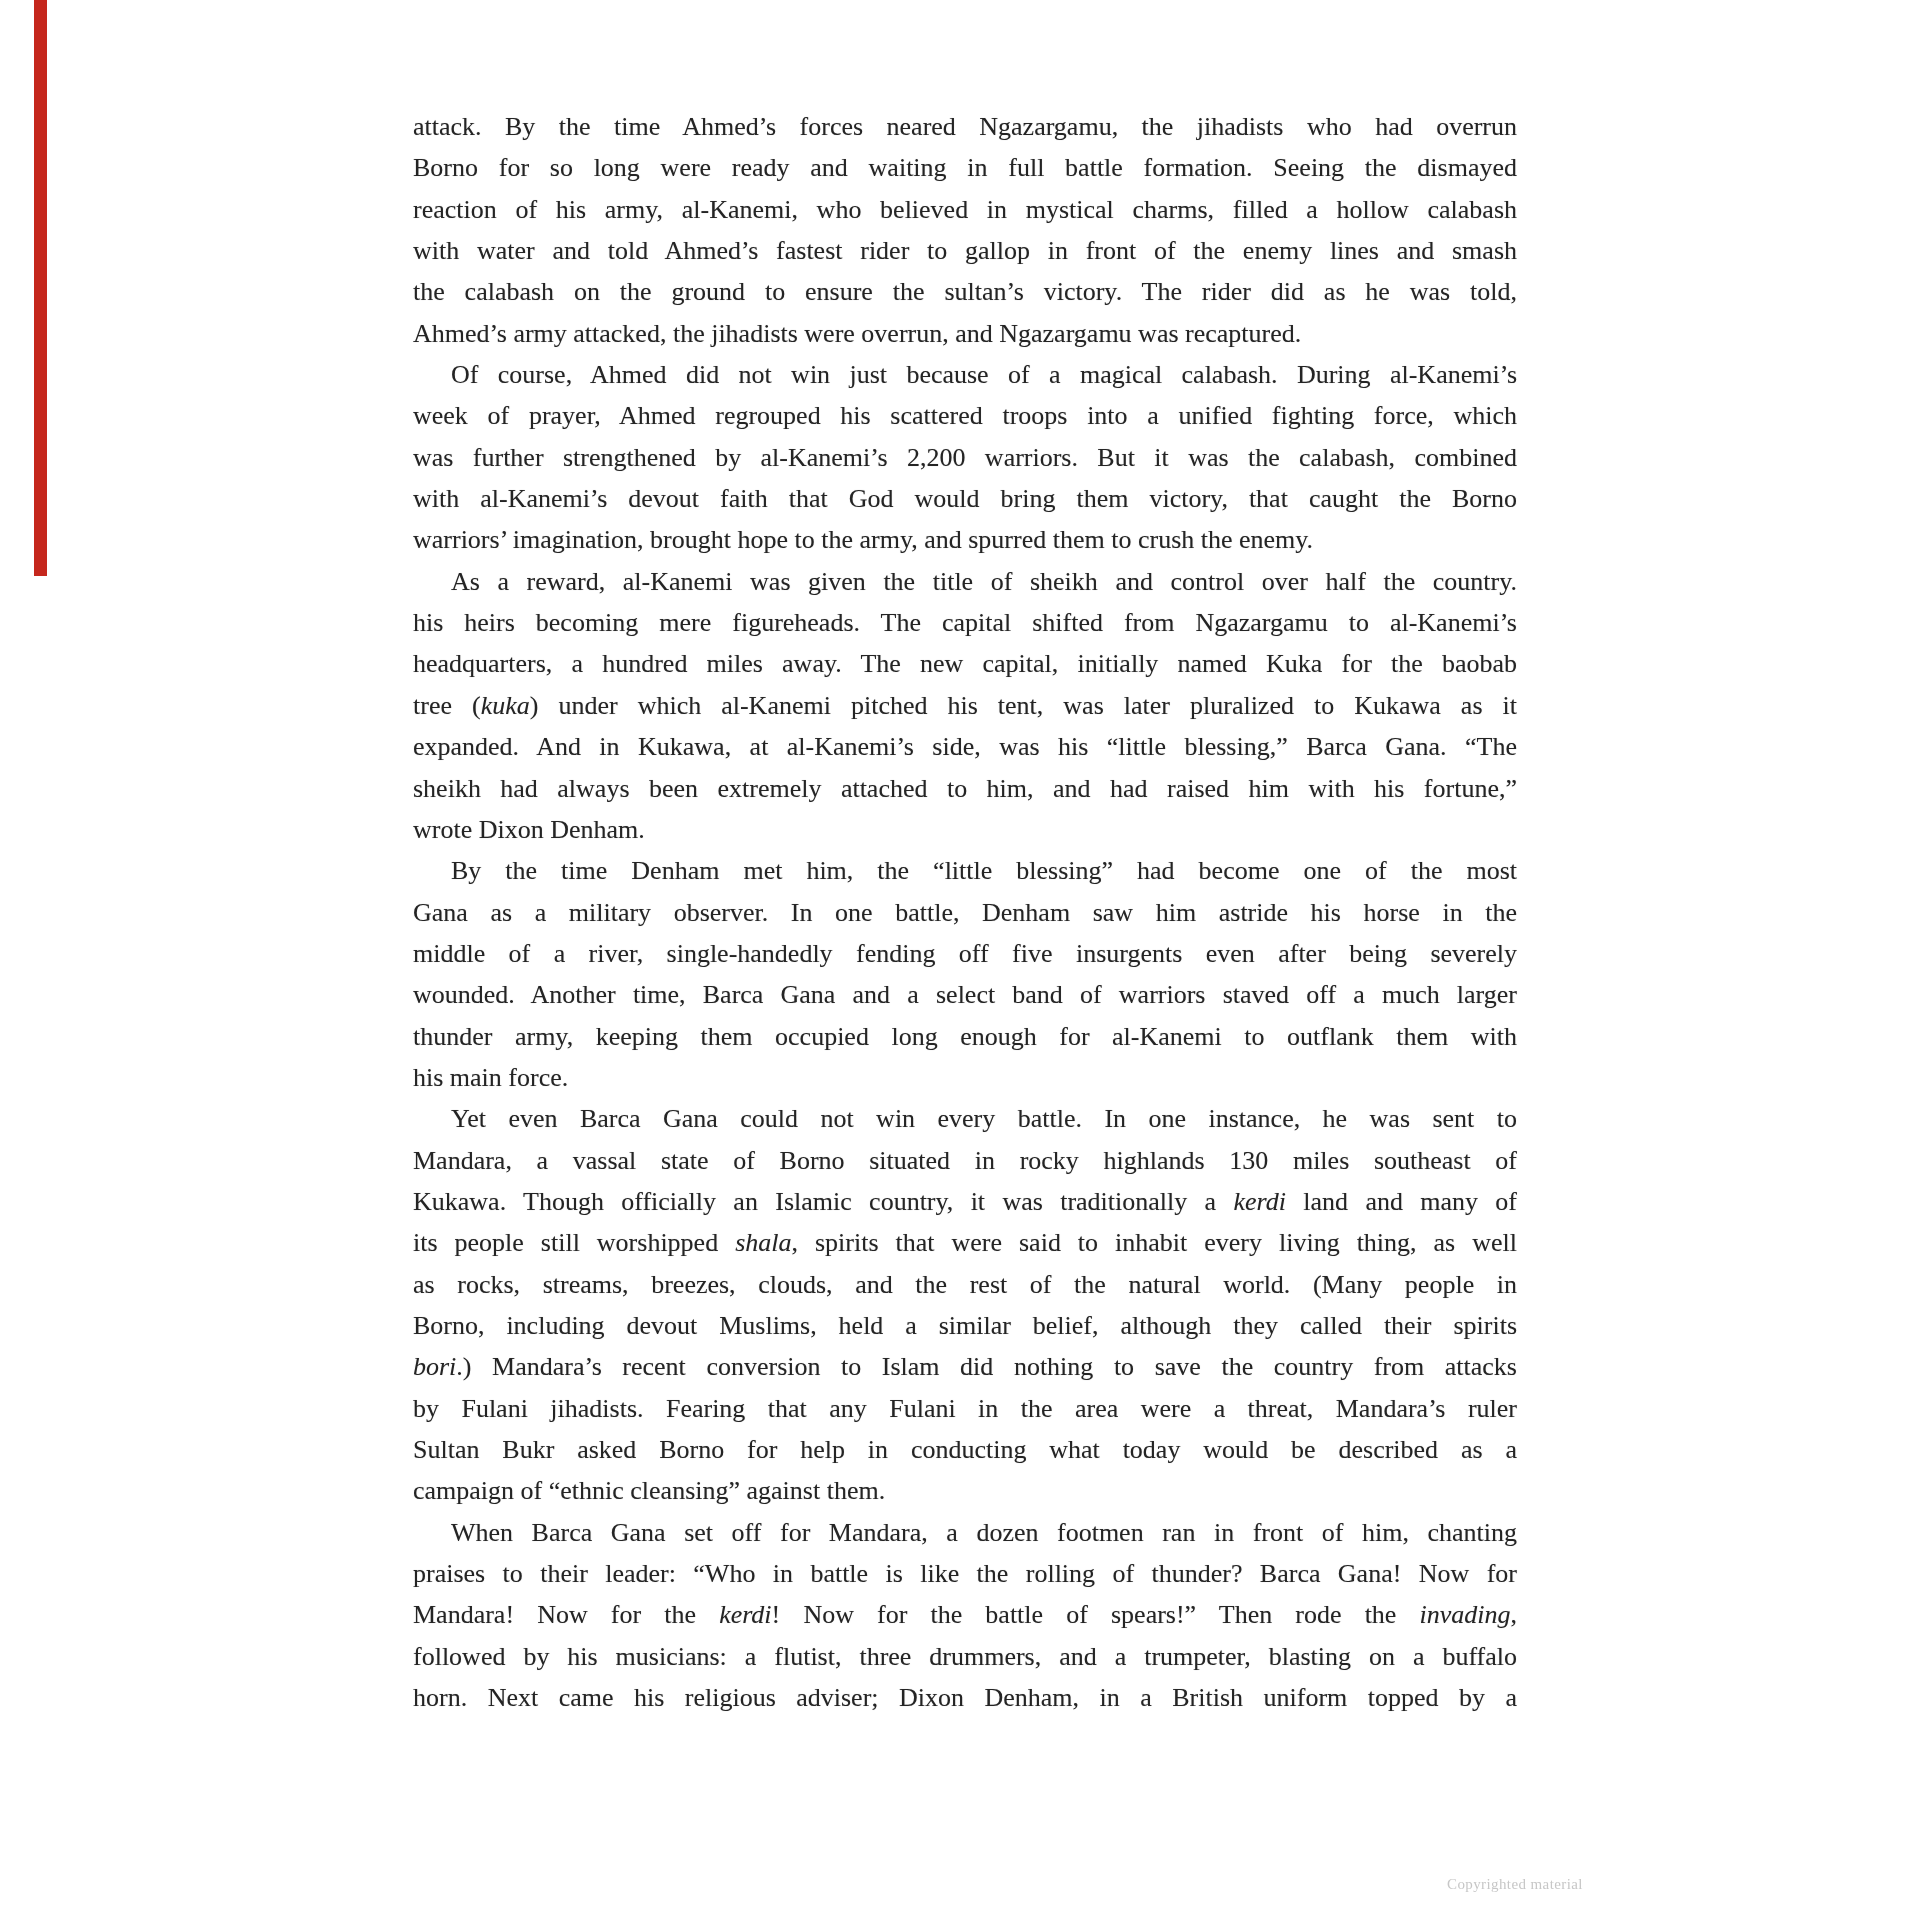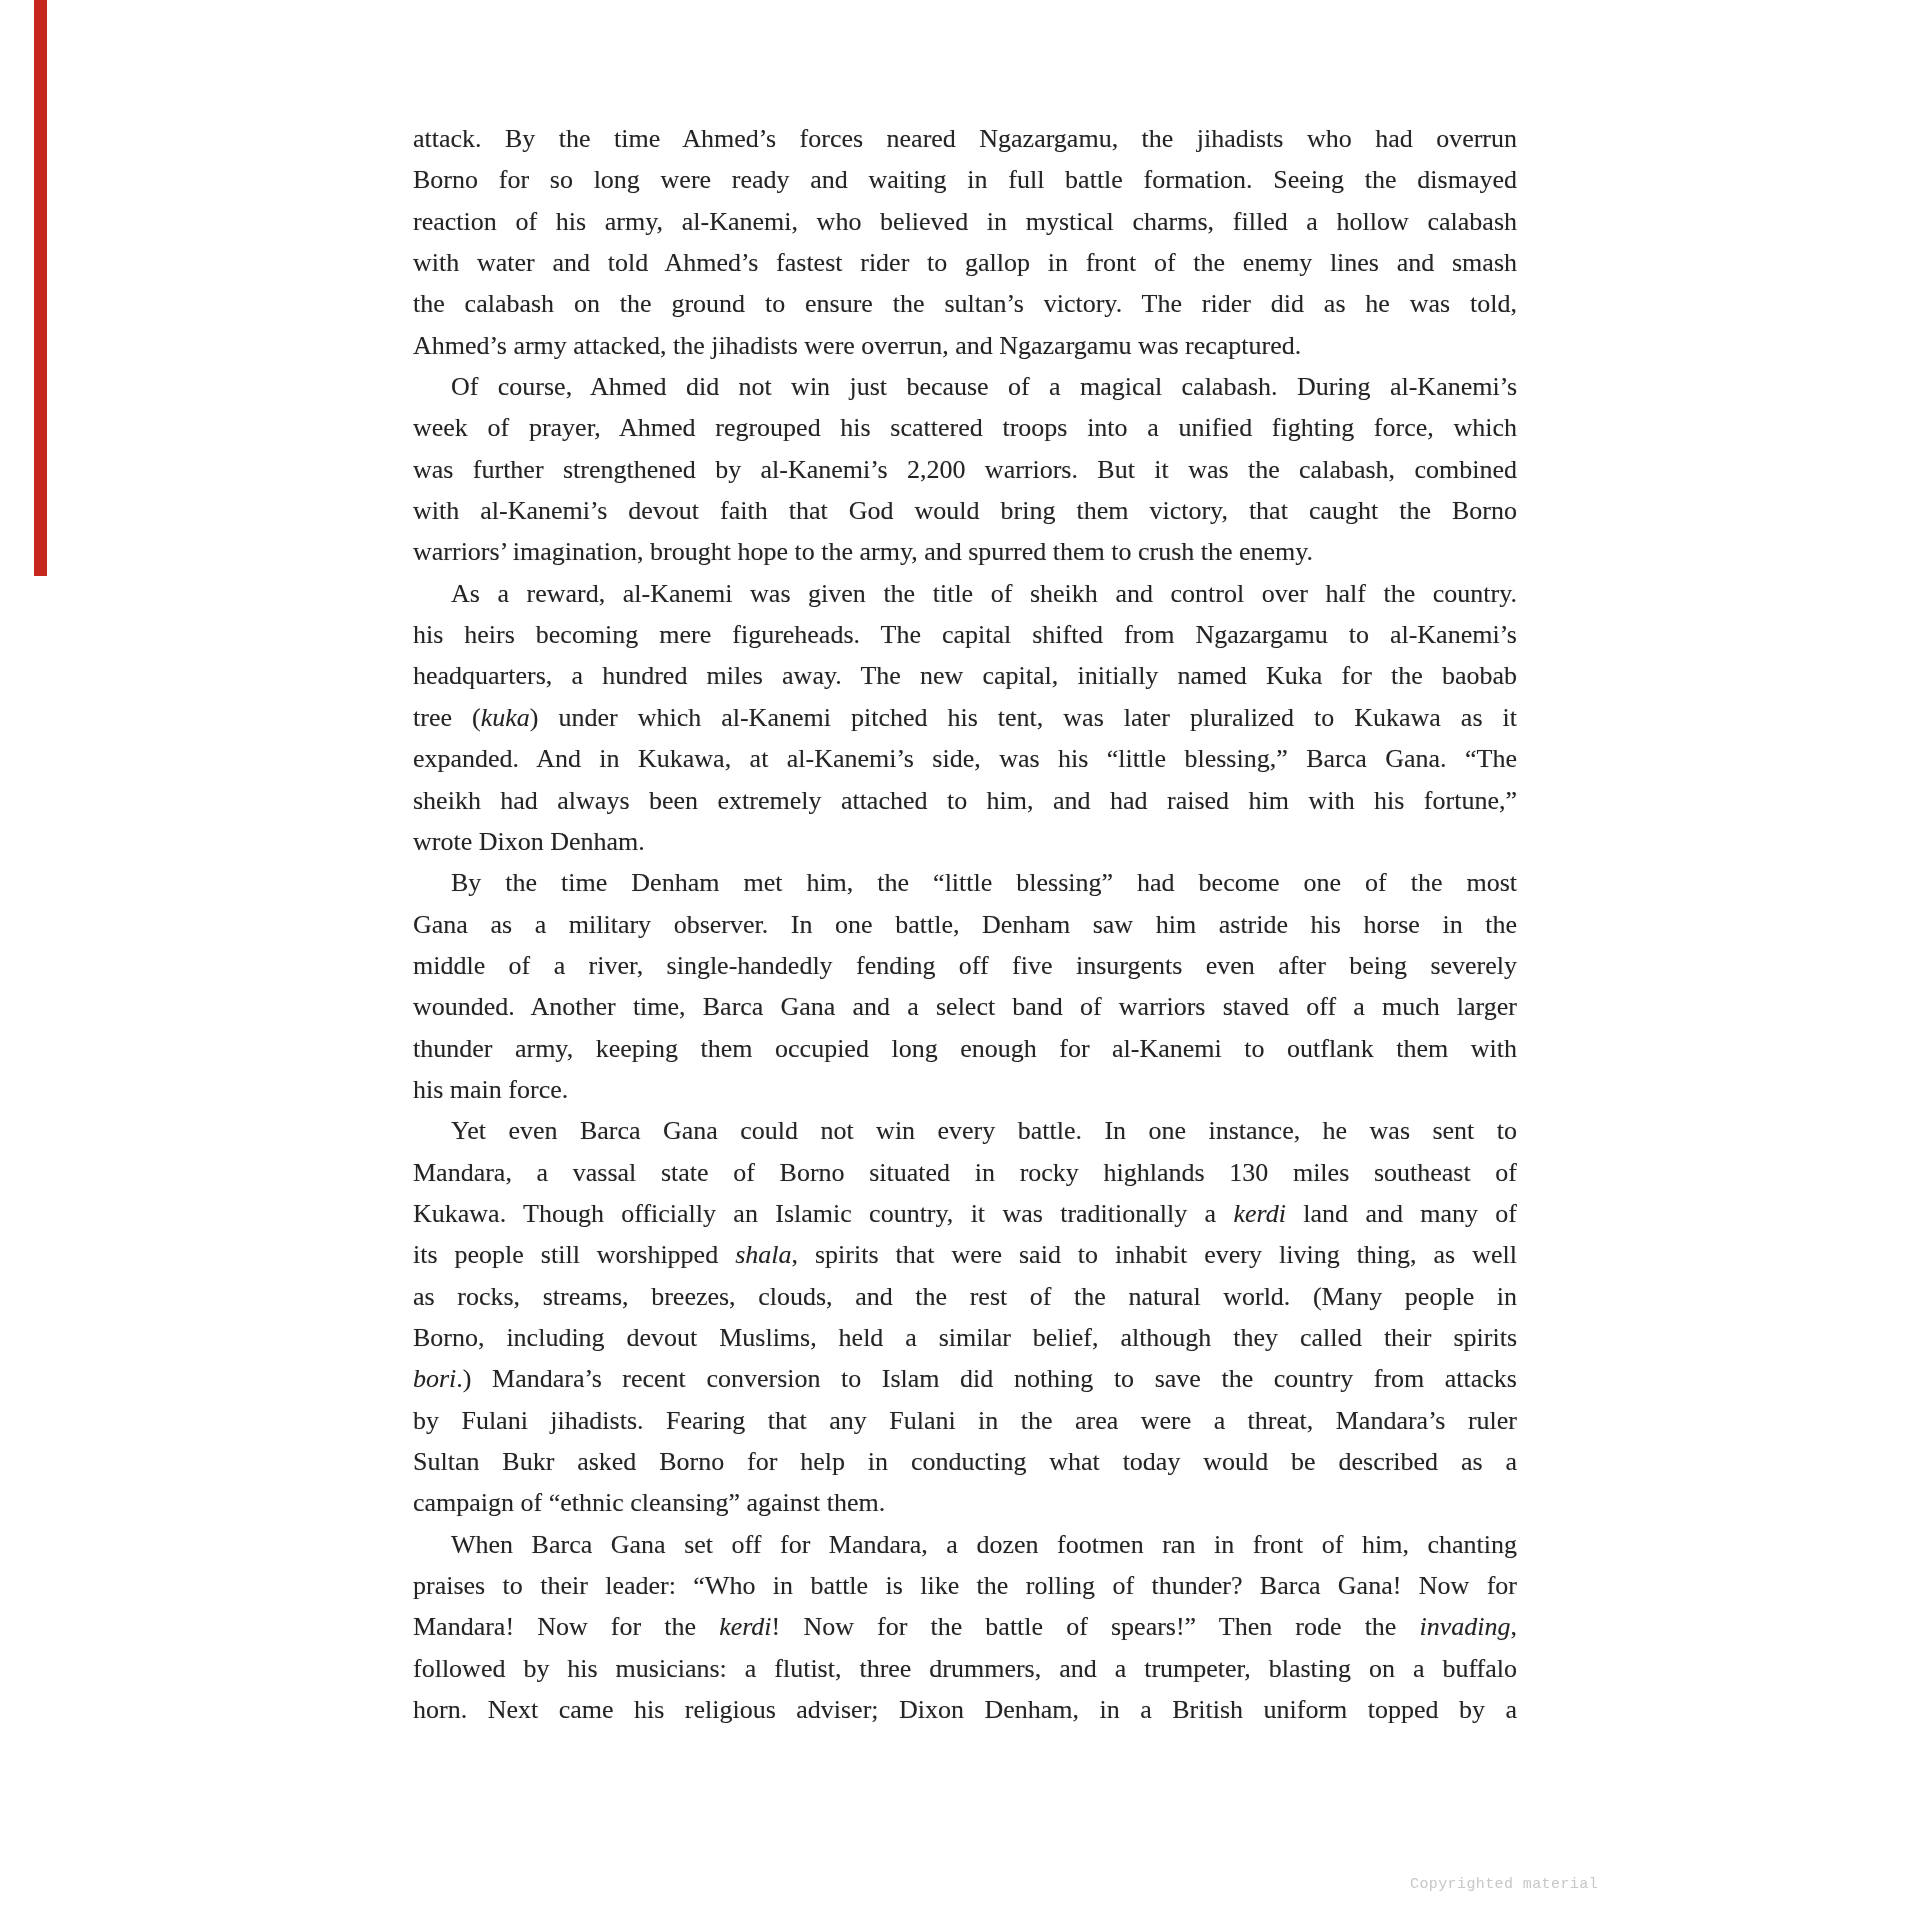--- a/index.html
+++ b/index.html
@@ -47,34 +47,34 @@
     text-align-last: justify;
   }
   .line.endpara {
     text-align-last: left;
   }
   .line.indent {
     text-indent: 38px;
   }
   .watermark {
     position: absolute;
-    left: 1410px;
+    left: 1447px;
     top: 1876px;
-    font-family: Liberation Mono, monospace;
+    font-family: Liberation Serif, serif;
     font-size: 15px;
     letter-spacing: 0.4px;
     white-space: nowrap;
   }
 </style>
 </head>
 <body>
 
 <div class="page">
   <div class="book-edge" style="background: rgb(197, 39, 29);"></div>
-  <div class="text-block" id="text-block" style="color: rgb(36, 36, 36); margin-top: 12px;">
+  <div class="text-block" id="text-block" style="color: rgb(36, 36, 36);">
       <div class="para">
         <div class="line">attack. By the time Ahmed’s forces neared Ngazargamu, the jihadists who had overrun</div>
         <div class="line">Borno for so long were ready and waiting in full battle formation. Seeing the dismayed</div>
         <div class="line">reaction of his army, al-Kanemi, who believed in mystical charms, filled a hollow calabash</div>
         <div class="line">with water and told Ahmed’s fastest rider to gallop in front of the enemy lines and smash</div>
         <div class="line">the calabash on the ground to ensure the sultan’s victory. The rider did as he was told,</div>
         <div class="line endpara">Ahmed’s army attacked, the jihadists were overrun, and Ngazargamu was recaptured.</div>
       </div>
       <div class="para">
         <div class="line indent">Of course, Ahmed did not win just because of a magical calabash. During al-Kanemi’s</div>

